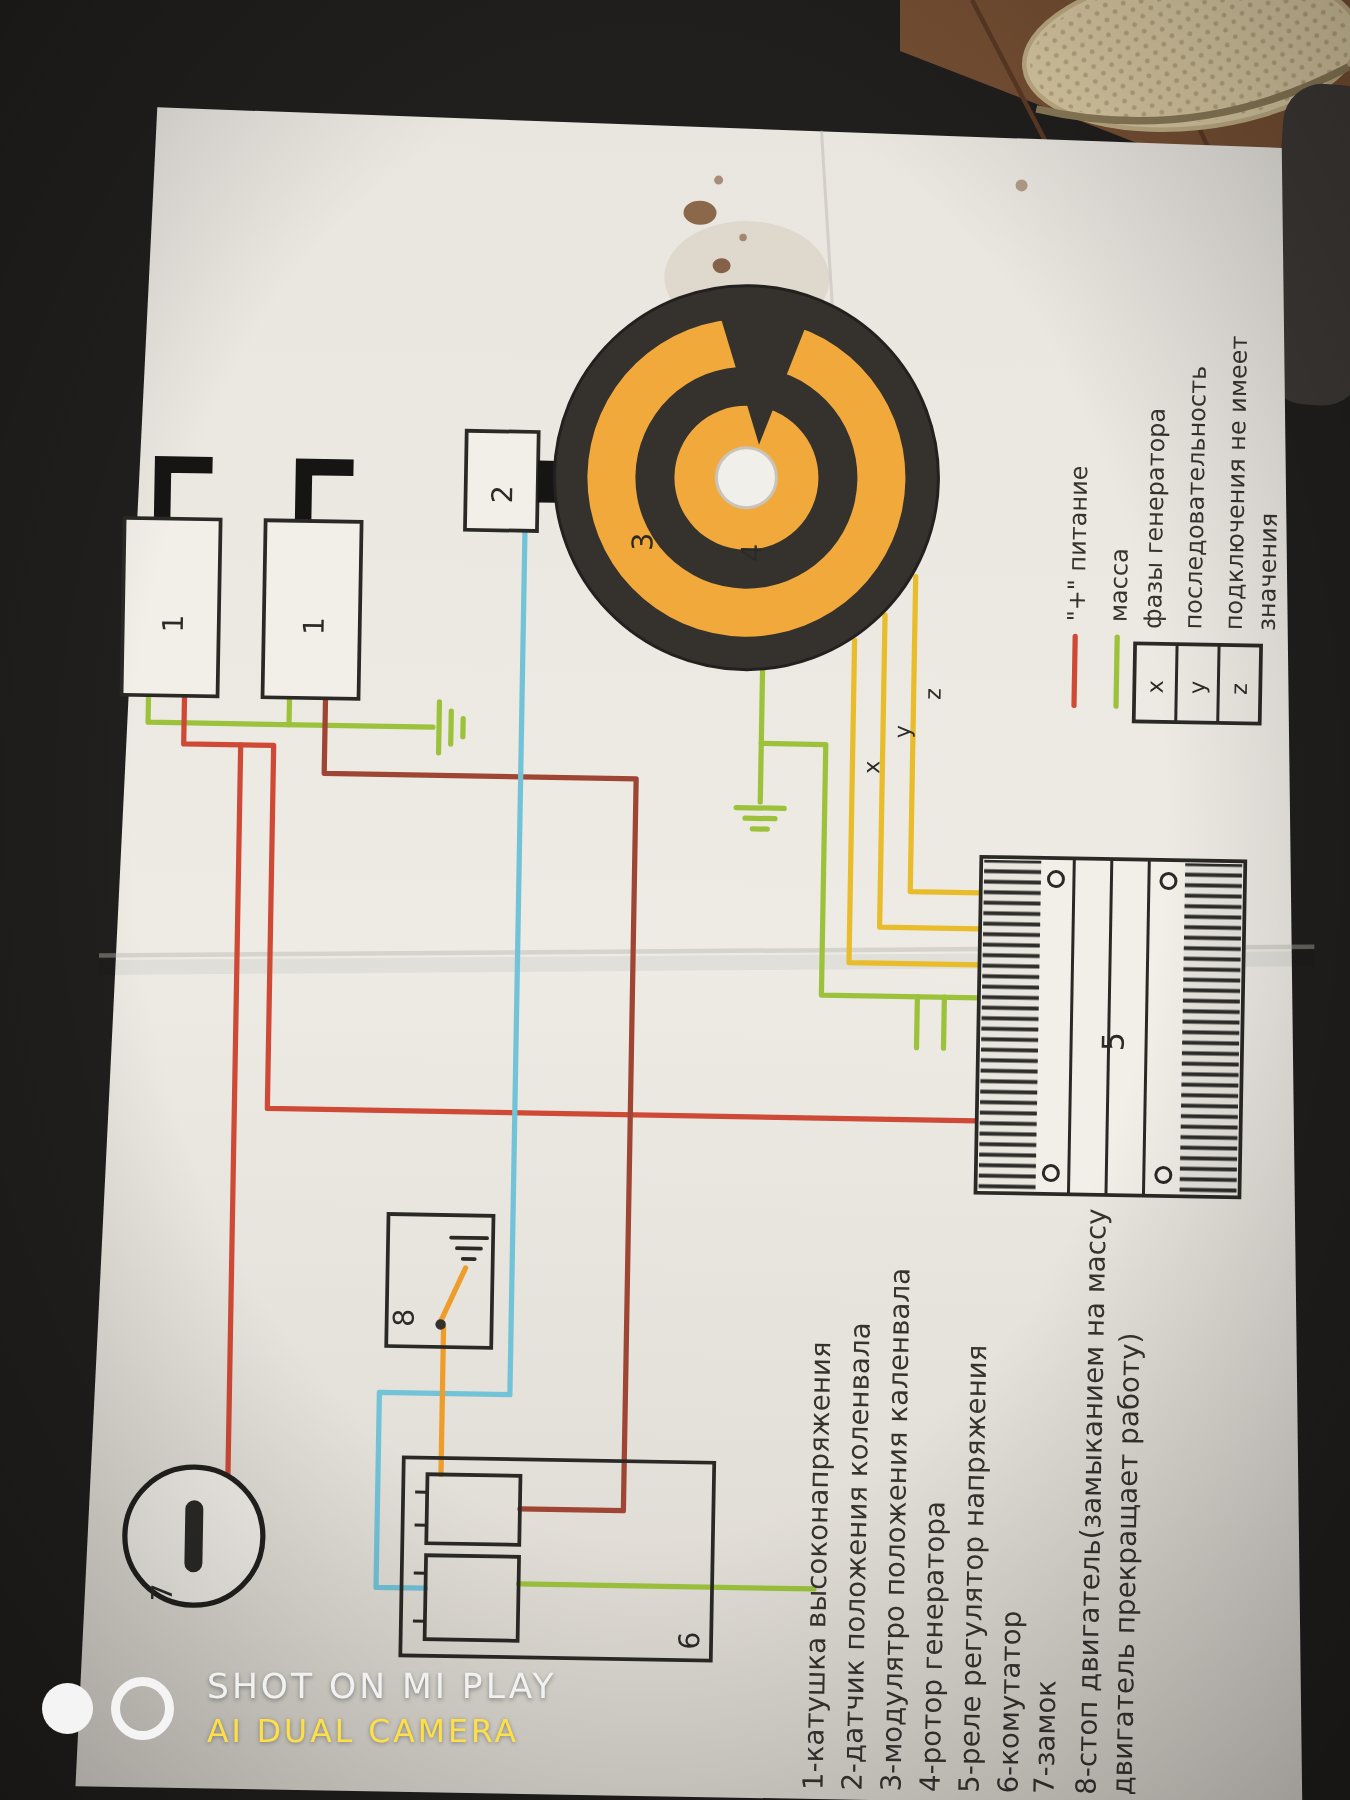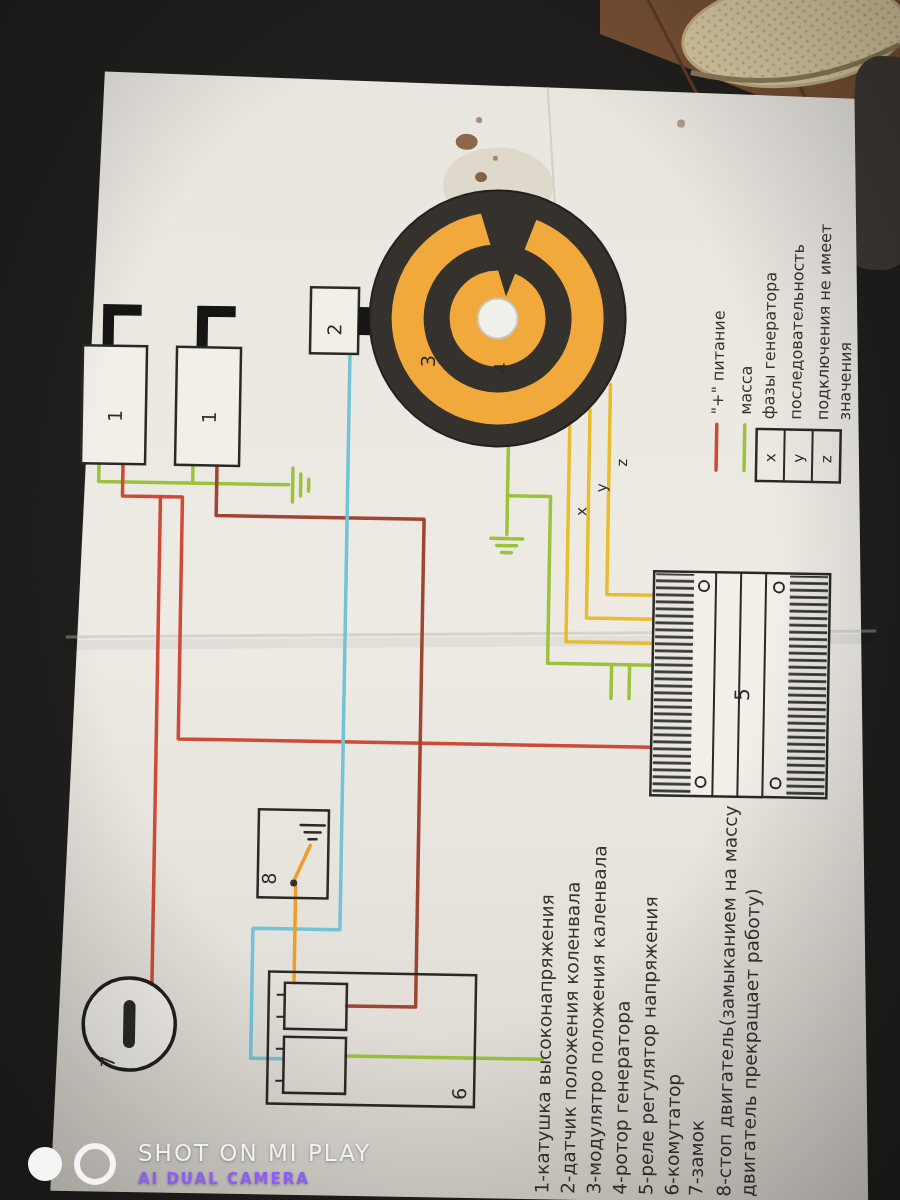--- a/index.html
+++ b/index.html
@@ -16,26 +16,26 @@
   .w-maroon{stroke:#9e4534;}
   .w-cyan{stroke:#72c3d8;}
   .w-orange{stroke:#ef9d2a;}
   .w-yellow{stroke:#e8bc2a;}
   .w-green{stroke:#9cc23c;}
   .comp{fill:#f2efe9;stroke:#2b2926;stroke-width:2.5px;}
   .compline{stroke:#2b2926;stroke-width:2px;}
   .vignette{position:absolute;inset:0;pointer-events:none;
     background:radial-gradient(ellipse at 48% 45%, rgba(0,0,0,0) 52%, rgba(0,0,0,0.30) 100%);}
   .watermark{position:absolute;left:28px;top:1112px;display:flex;align-items:center;gap:22px;
-    color:#ececec;text-shadow:0 1px 3px rgba(0,0,0,.35);margin-top:28px;}
+    color:#ececec;text-shadow:0 1px 3px rgba(0,0,0,.35);}
   .wm-circles{display:flex;align-items:center;gap:12px;}
   .wm-dot{width:34px;height:34px;border-radius:50%;background:#f4f4f4;}
   .wm-ring{width:30px;height:30px;border-radius:50%;border:6px solid #f4f4f4;background:transparent;}
   .wm-text div:first-child{font-size:23px;letter-spacing:2px;color:#f1f1f1;}
-  .wm-text div:last-child{font-size:15px;letter-spacing:2px;color:#8b5cf6;margin-top:4px;font-weight:bold;}
+  .wm-text div:last-child{font-size:21px;letter-spacing:2px;color:#fde047;margin-top:4px;}
 </style>
 </head>
 <body>
 
 <div id="photo">
 <svg width="900" height="1200" viewBox="0 0 900 1200">
   <defs>
     <linearGradient id="paperGrad" x1="0" y1="0" x2="0" y2="1">
       <stop offset="0" stop-color="#e9e6e0"></stop>
       <stop offset="0.5" stop-color="#eeebe5"></stop>

